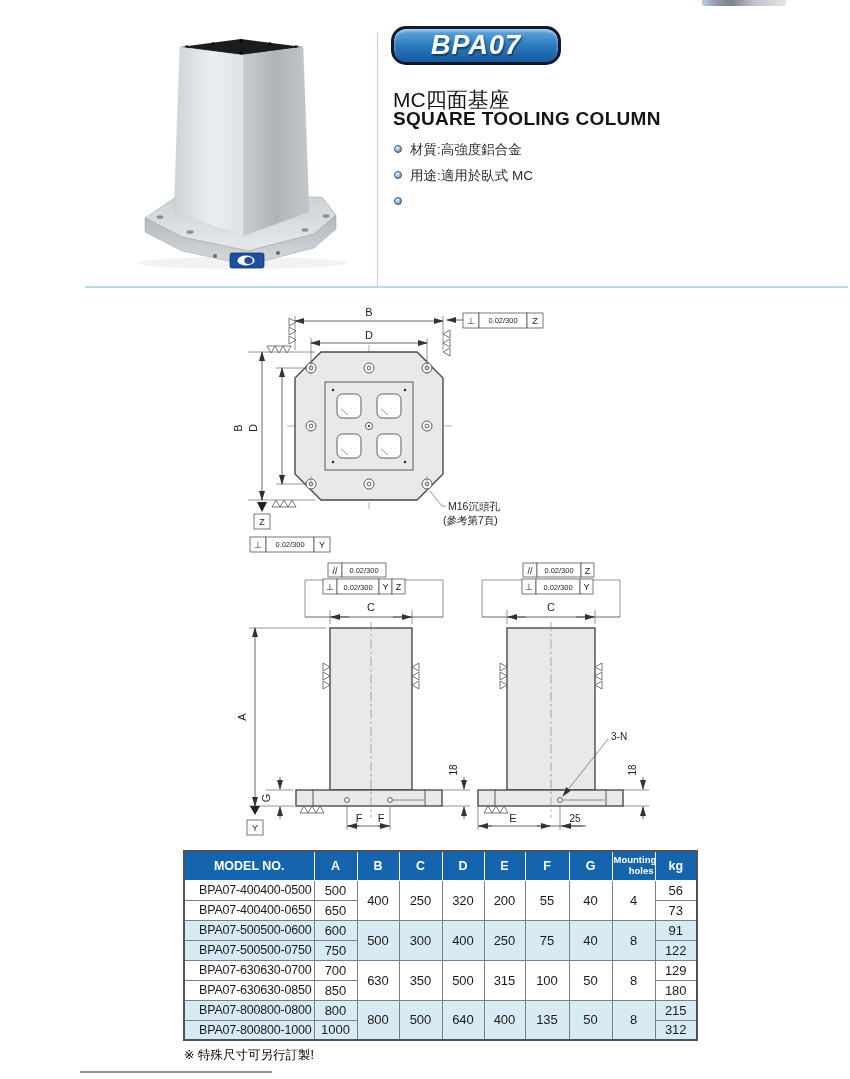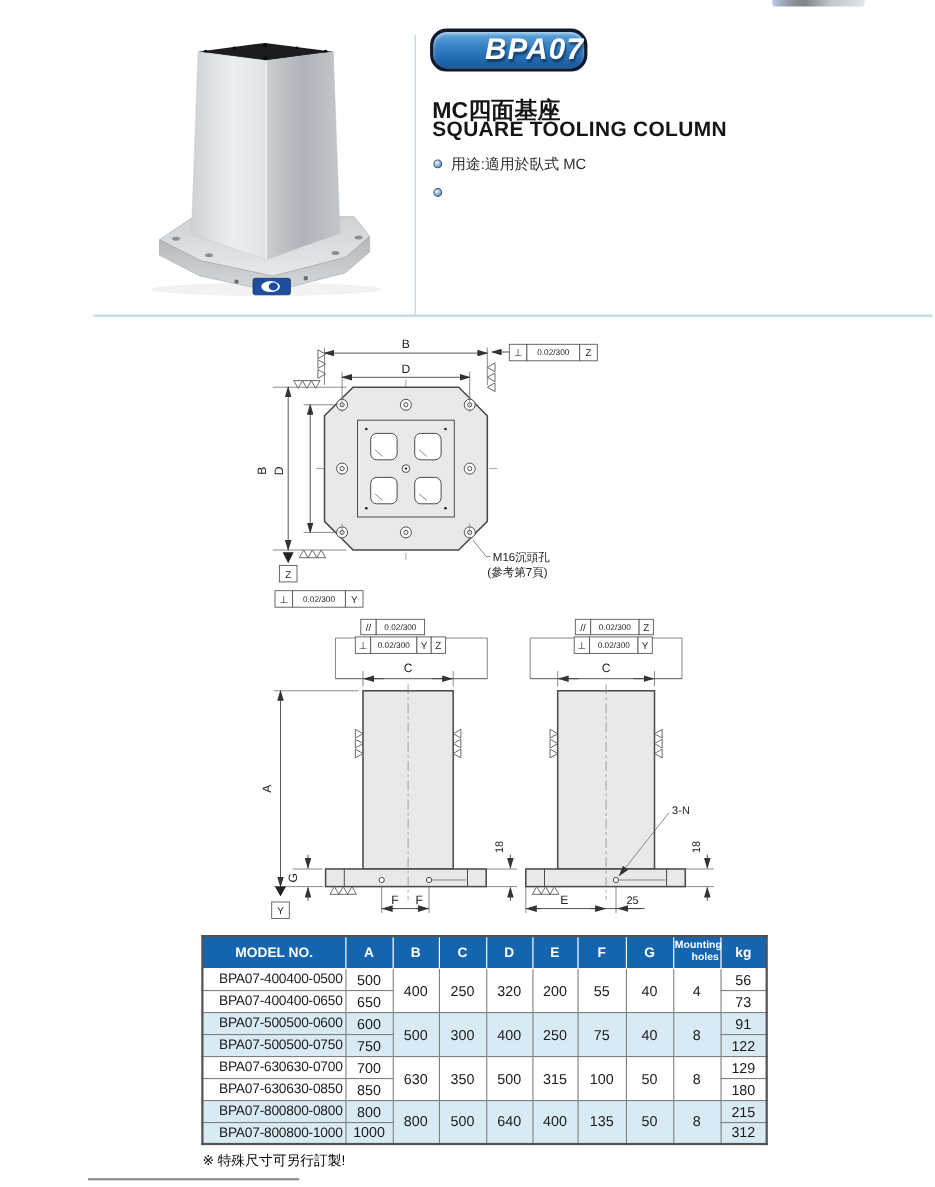--- a/index.html
+++ b/index.html
@@ -10,29 +10,29 @@
   }
   .abs { position:absolute; }
 
   
   .logo-fragment {
     left:702px; top:0; width:84px; height:6px; border-radius:0 0 3px 3px; opacity:.65;
     background:linear-gradient(90deg,#8fb4dd 0%,#55616e 18%,#3c4148 35%,#9aa4ad 62%,#d4d9dd 100%);
   }
   .photo-box { left:100px; top:20px; width:280px; height:250px; }
   .badge {
-    left:391px; top:26px; width:143px; height:39px;
+    left:391px; top:26px; width:170px; height:39px;
     background:linear-gradient(180deg,#63a7dc 0%,#2f7cc0 48%,#16599f 100%);
     border:3px solid #10192e; border-radius:15px;
     color:#fff; font-style:italic; font-weight:bold; font-size:27px;
-    text-align:right; line-height:32px; letter-spacing:1px;
+    text-align:center; line-height:32px; letter-spacing:1px;
     text-shadow:1px 2px 2px rgba(0,0,0,.45);
     box-shadow:inset 0 2px 3px rgba(255,255,255,.5);
   }
-  .title-zh { left:393px; top:86px; font-size:21px; font-weight:bold; color:#151515; }
+  .title-zh { left:393px; top:86px; font-size:21px; font-weight:normal; color:#151515; }
   .title-en { left:393px; top:108px; font-size:19px; font-weight:bold; color:#151515; letter-spacing:.3px; }
   .features { left:394px; top:141px; width:440px; }
   .feature-row { display:flex; align-items:flex-start; margin-bottom:8px; font-size:13.5px; color:#2d2d2d; }
   .bullet-dot {
     flex:0 0 auto; width:8px; height:8px; margin:4px 8px 0 0; border-radius:50%;
     background:radial-gradient(circle at 35% 30%, #eef6fc 0%, #9fc0dd 45%, #41699c 100%);
     border:1px solid #33557e;
   }
   .v-divider { left:377px; top:32px; width:1px; height:255px; background:#b7d3e2; }
   .h-divider { left:85px; top:286px; width:763px; height:2px; background:#bcd8e7; }
@@ -128,20 +128,24 @@
         <ellipse cx="146" cy="240.5" rx="8.5" ry="5" fill="#fff"></ellipse>
         <ellipse cx="148.5" cy="240.5" rx="4.2" ry="3.6" fill="#1d4f9e"></ellipse>
       </g>
     </svg>
   </div>
 
   <div class="abs badge">BPA07</div>
   <div class="abs title-zh">MC四面基座</div>
   <div class="abs title-en">SQUARE TOOLING COLUMN</div>
   <div class="abs features">
+    <div class="feature-row">
+      <span class="bullet-dot"></span>
+      <span>材質:高強度鋁合金</span>
+    </div>
     <div class="feature-row">
       <span class="bullet-dot"></span>
       <span>用途:適用於臥式 MC</span>
     </div>
     <div class="feature-row">
       <span class="bullet-dot"></span>
     </div>
   </div>
   <div class="abs v-divider"></div>
   <div class="abs h-divider"></div>

